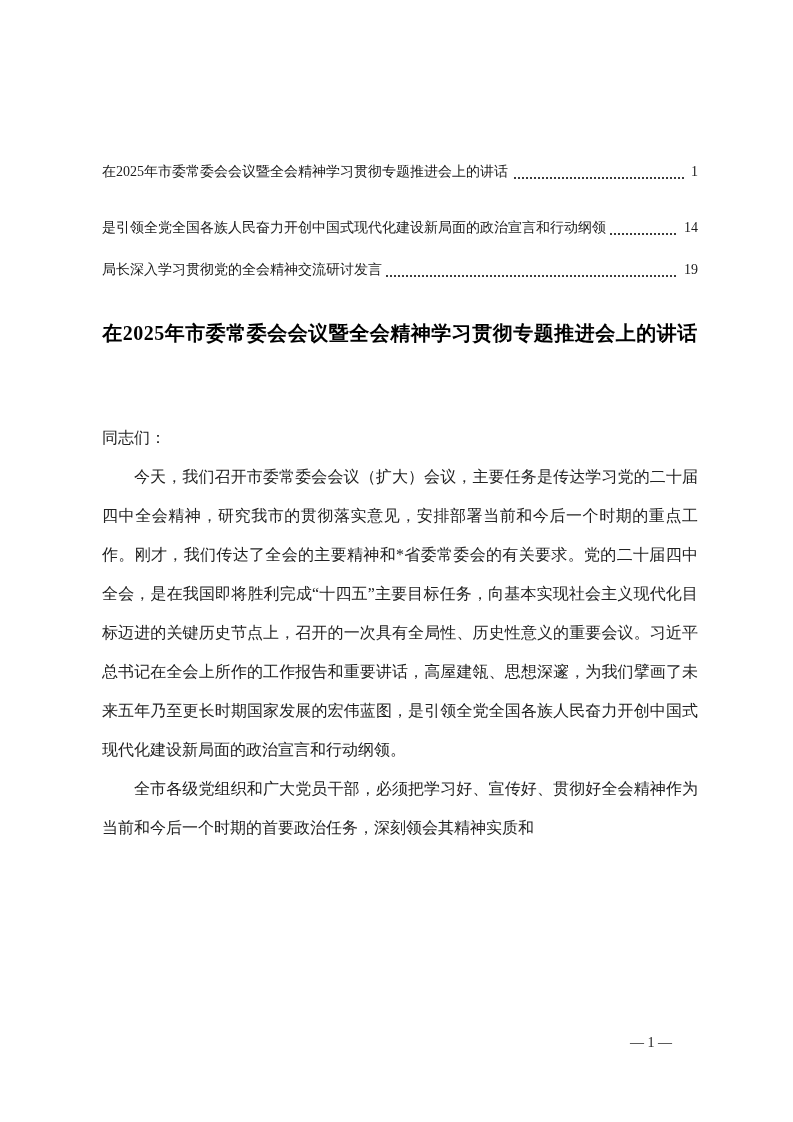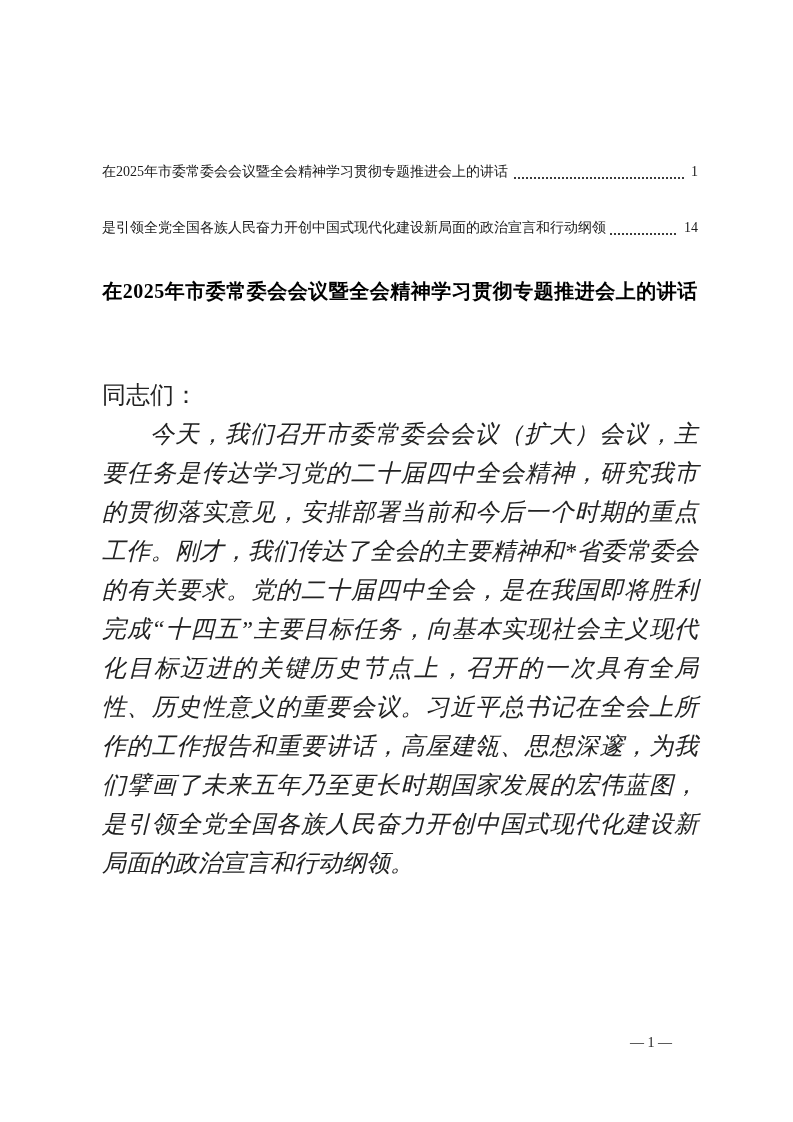--- a/index.html
+++ b/index.html
@@ -61,31 +61,30 @@
     margin: 34px 0 0 0;
     font-size: 20px;
     line-height: 30px;
     text-align: center;
     font-weight: 700;
     color: #000000;
     letter-spacing: 0.5px;
   }
   .body-text {
     margin-top: 70px;
-    font-size: 24px;
+    font-size: 16px;
     line-height: 39px;
     text-align: justify;
     color: #222222;
   }
   .body-text p {
     margin: 0;
   }
   .body-text p.indent {
     text-indent: 2em;
-    font-style: italic;
   }
   
   .footer {
     position: absolute;
     top: 1033px;
     right: 121px;
     font-size: 14px;
     line-height: 20px;
     color: #1a1a1a;
   }
@@ -101,25 +100,30 @@
         <span class="toc-title">在2025年市委常委会会议暨全会精神学习贯彻专题推进会上的讲话</span>
         <span class="toc-page">1</span>
       </div>
       <div class="toc-entry">
         <span class="toc-page">7</span>
       </div>
       <div class="toc-entry">
         <span class="toc-title">是引领全党全国各族人民奋力开创中国式现代化建设新局面的政治宣言和行动纲领</span>
         <span class="toc-page">14</span>
       </div>
+      <div class="toc-entry">
+        <span class="toc-title">局长深入学习贯彻党的全会精神交流研讨发言</span>
+        <span class="toc-page">19</span>
+      </div>
     </nav>
 
     <h1 class="doc-title">在2025年市委常委会会议暨全会精神学习贯彻专题推进会上的讲话</h1>
 
     <div class="body-text">
       <p>同志们：</p>
       <p class="indent">今天，我们召开市委常委会会议（扩大）会议，主要任务是传达学习党的二十届四中全会精神，研究我市的贯彻落实意见，安排部署当前和今后一个时期的重点工作。刚才，我们传达了全会的主要精神和*省委常委会的有关要求。党的二十届四中全会，是在我国即将胜利完成“十四五”主要目标任务，向基本实现社会主义现代化目标迈进的关键历史节点上，召开的一次具有全局性、历史性意义的重要会议。习近平总书记在全会上所作的工作报告和重要讲话，高屋建瓴、思想深邃，为我们擘画了未来五年乃至更长时期国家发展的宏伟蓝图，是引领全党全国各族人民奋力开创中国式现代化建设新局面的政治宣言和行动纲领。</p>
+      <p class="indent">全市各级党组织和广大党员干部，必须把学习好、宣传好、贯彻好全会精神作为当前和今后一个时期的首要政治任务，深刻领会其精神实质和</p>
     </div>
 
   </div>
 
   <div class="footer">— 1 —</div>
 </div>
 
 </body></html>

